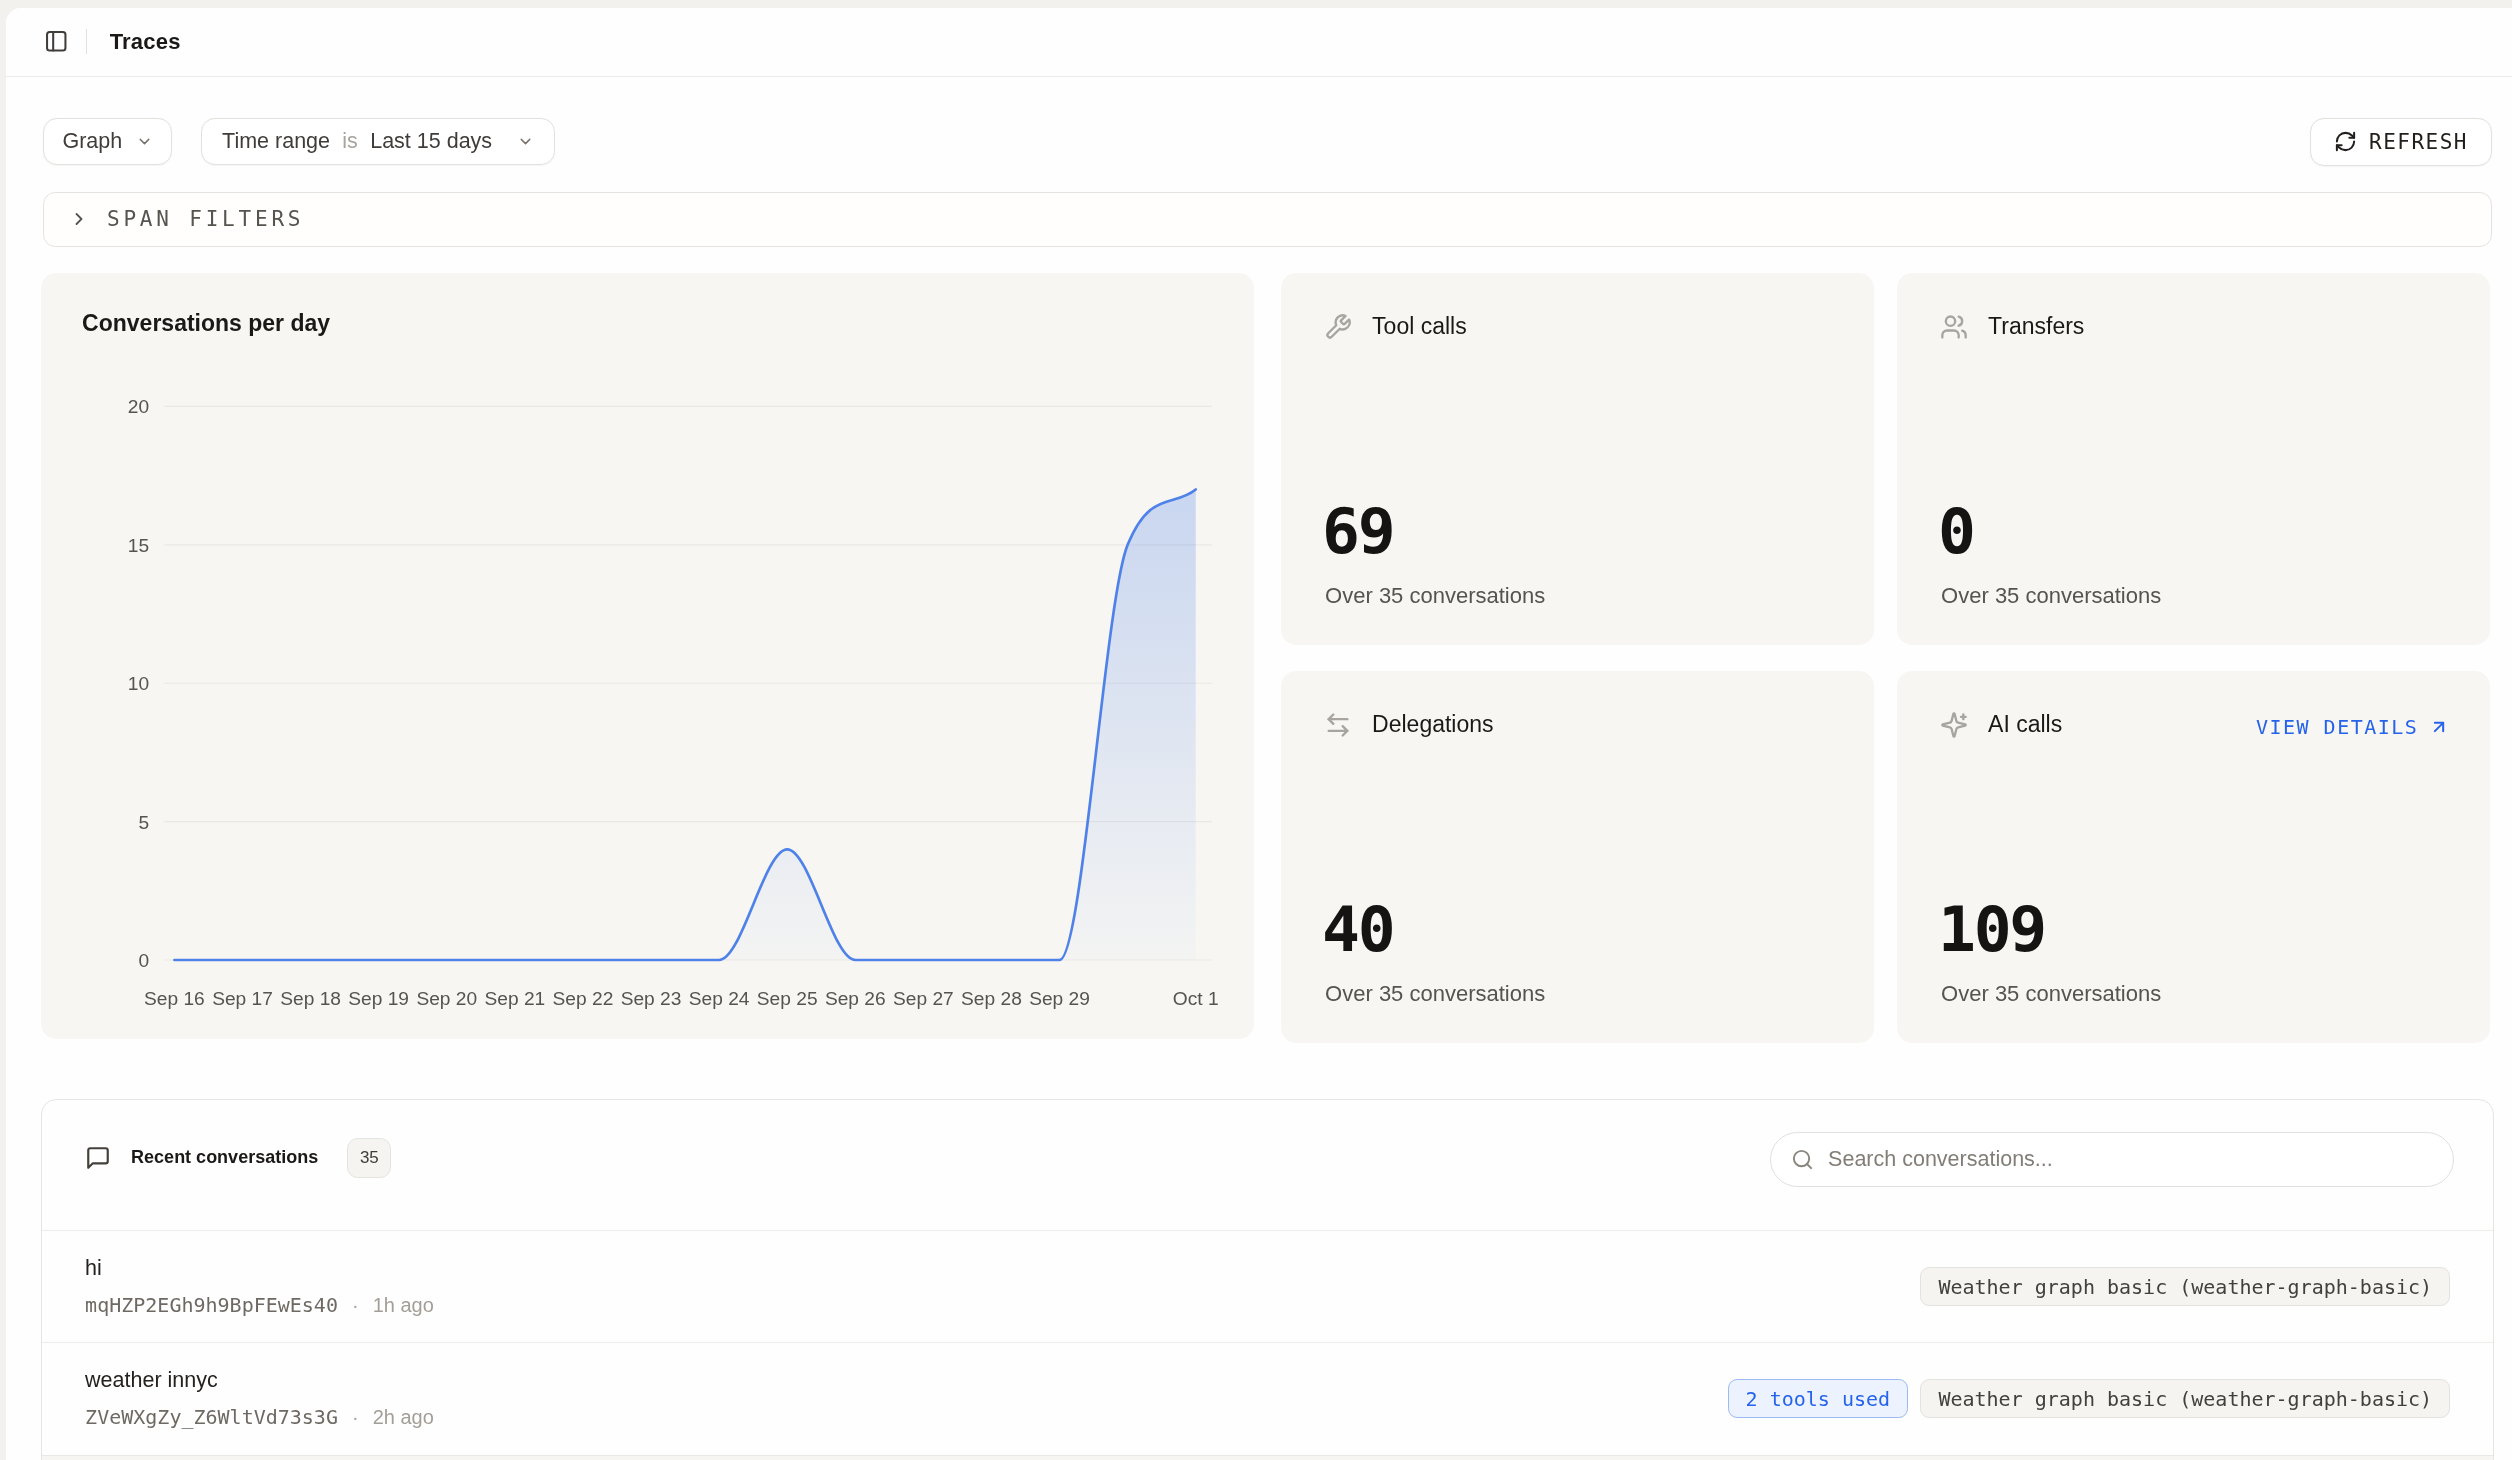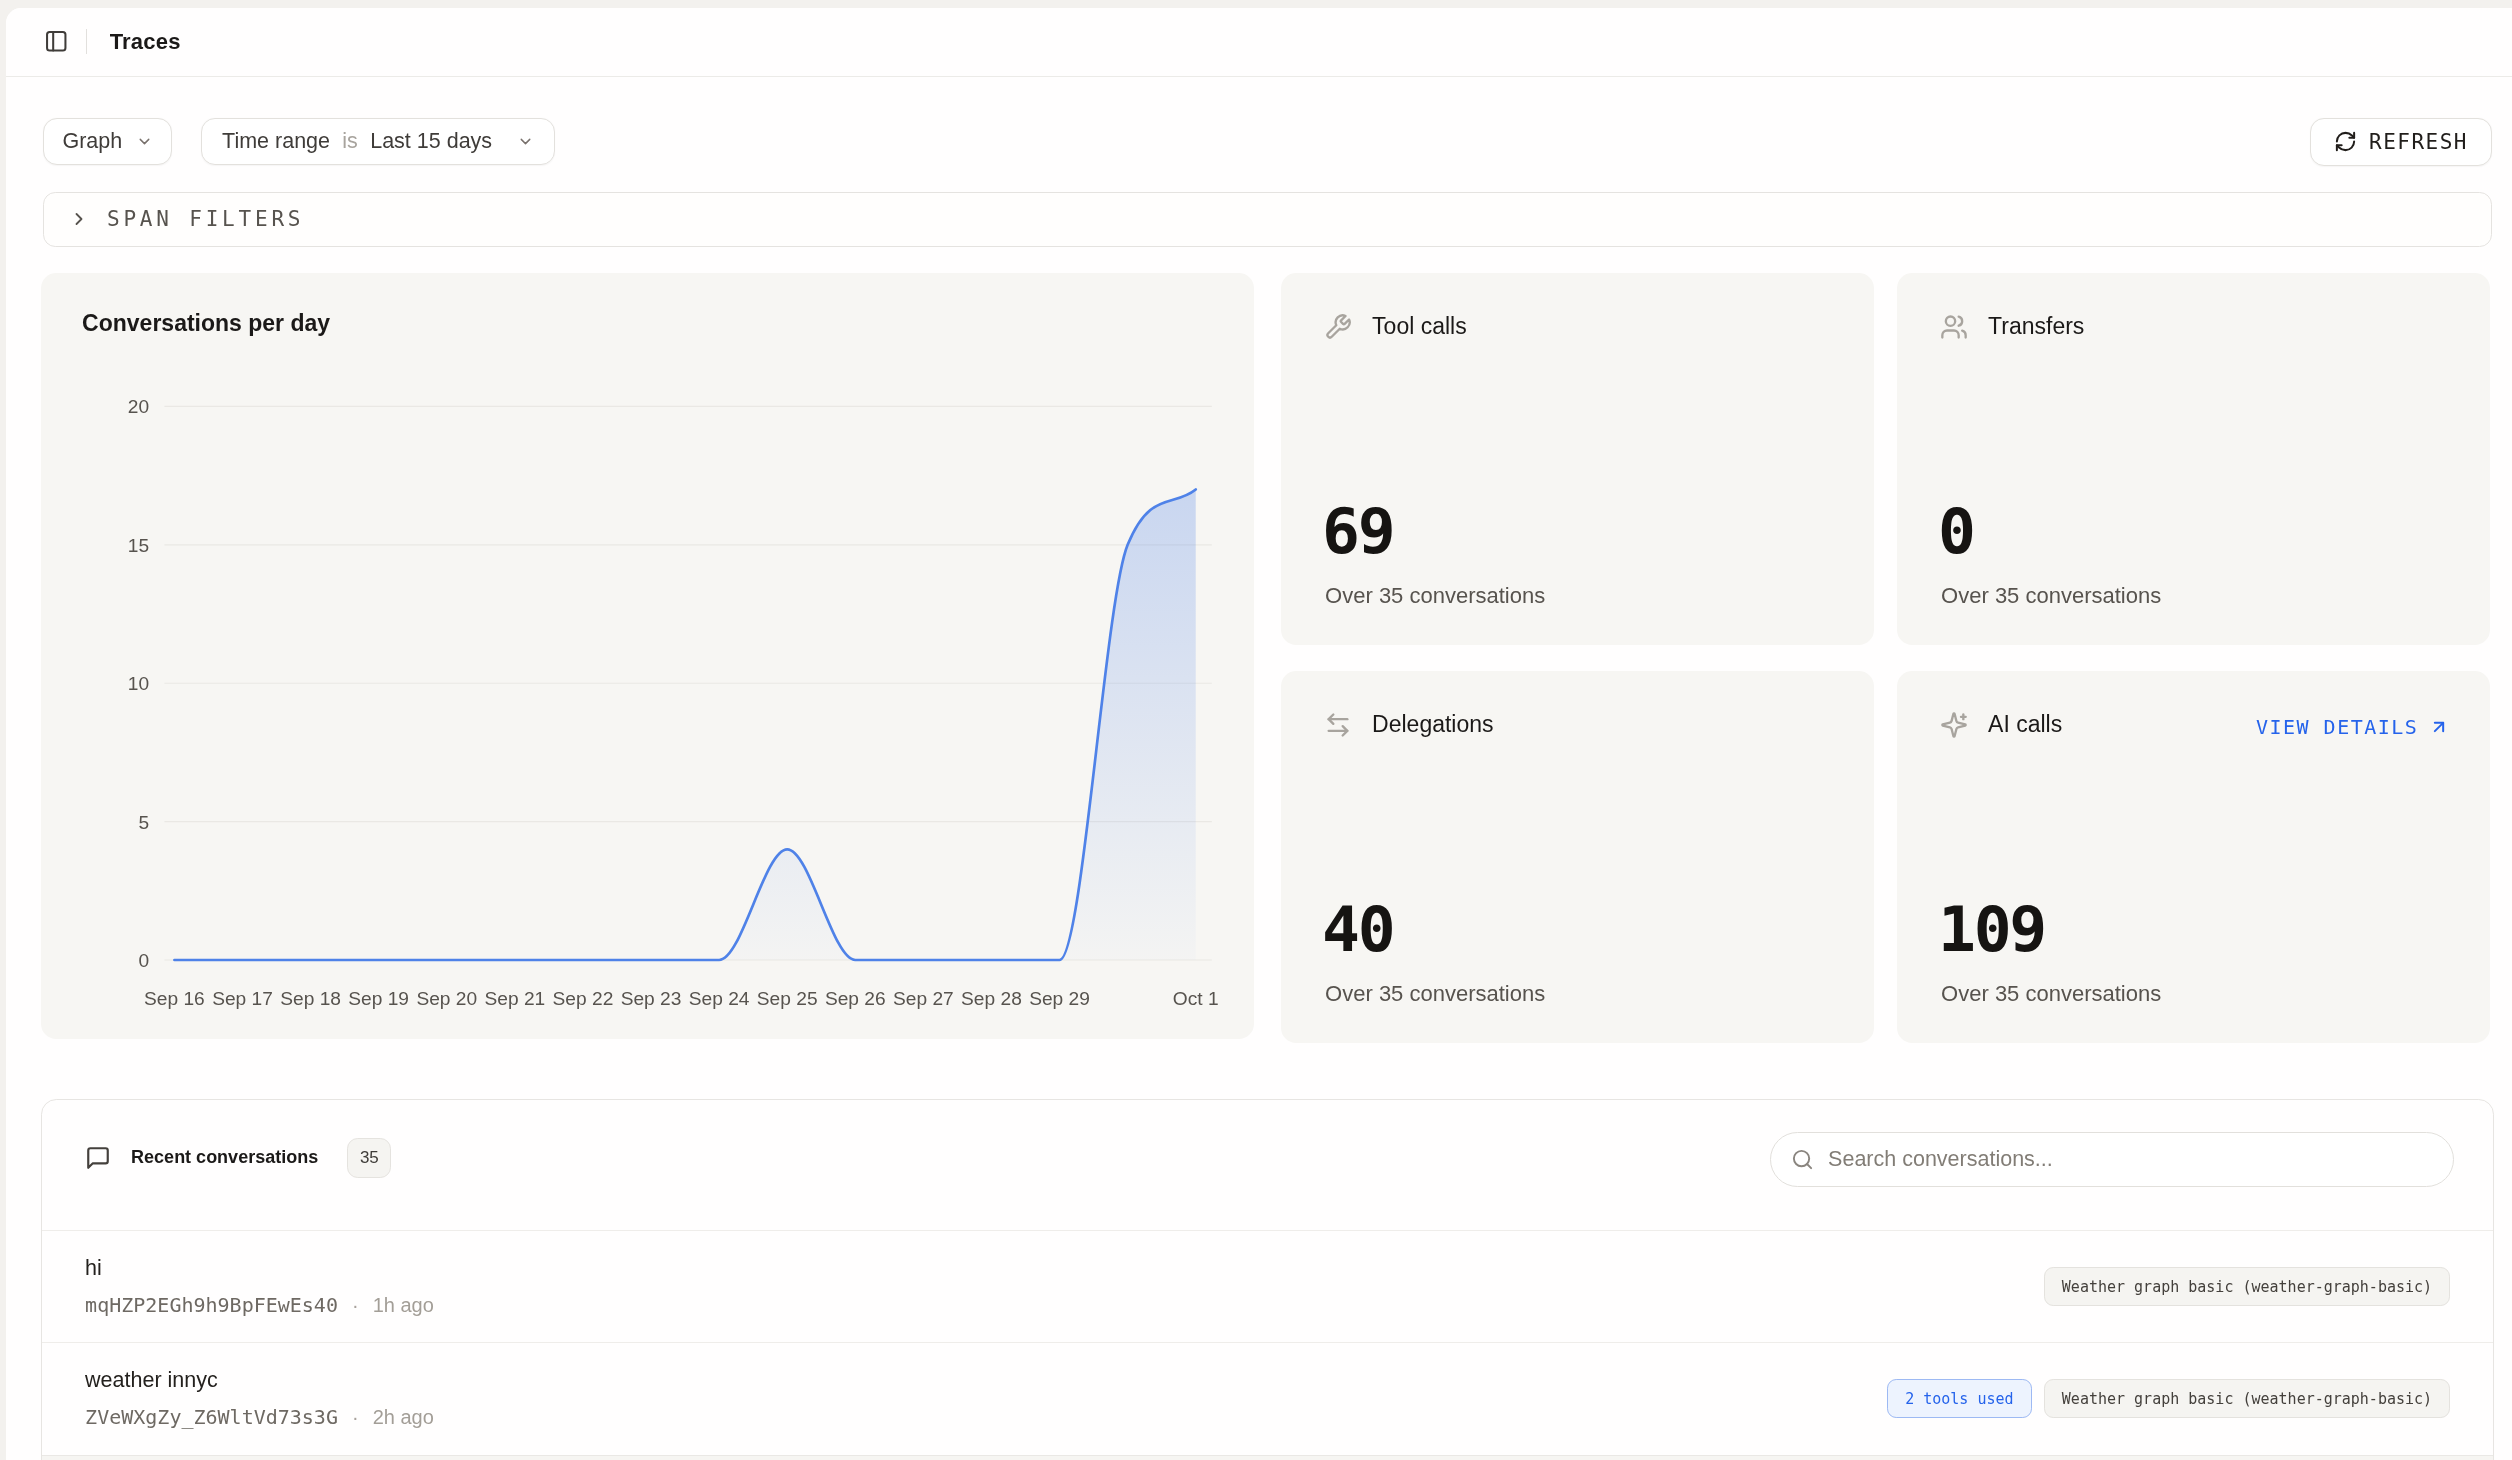--- a/index.html
+++ b/index.html
@@ -118,21 +118,21 @@
   .row-2 { top:242px; }
   .row-main { margin-left:43px; }
   .row-title { font-size:21.5px; font-weight:500; color:#24211e; }
   .row-meta { margin-top:12.3px; display:flex; align-items:center; gap:14px; font-size:20px; }
   .row-id { font-family:"DejaVu Sans Mono", monospace; color:#6e6963; }
   .row-dot { color:#a8a29c; }
   .row-time { color:#a39e97; }
   .row-badges { margin-left:auto; margin-right:43px; display:flex; gap:12.3px; }
   .pill {
     height:39px; display:flex; align-items:center; padding:0 17px;
-    border-radius:9.2px; font-family:"DejaVu Sans Mono", monospace; font-size:15px;
+    border-radius:9.2px; font-family:"DejaVu Sans Mono", monospace; font-size:20px;
     white-space:nowrap;
   }
   .pill-gray { background:#f5f4f1; border:0.8px solid #e4e2de; color:#44403c; }
   .pill-blue { background:#edf3fe; border:0.8px solid #9db9f3; color:#2563eb; }
   .row-stub { position:absolute; left:0; right:0; top:355px; height:46px; background:#f6f5f2; border-top:0.8px solid #eae8e5; }
 
   svg.ic { display:block; }
 </style>
 </head>
 <body>

